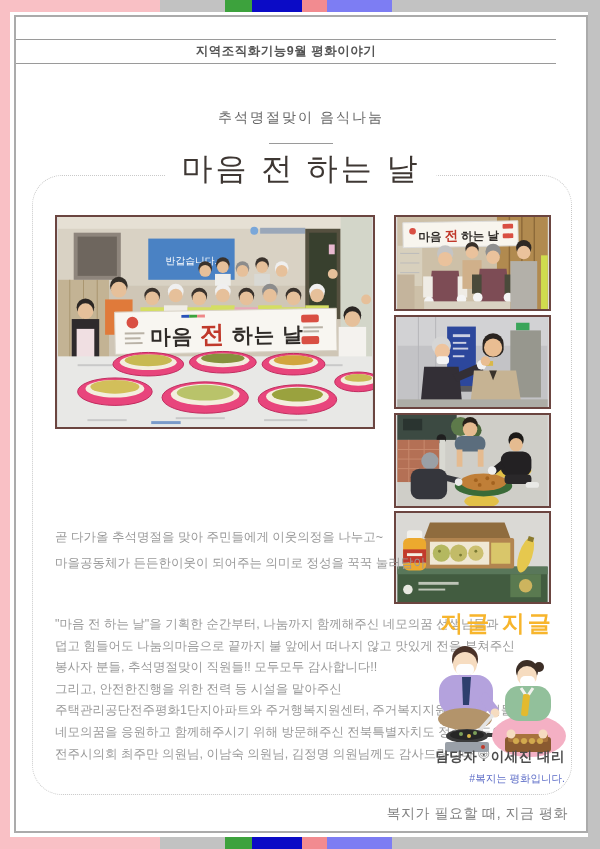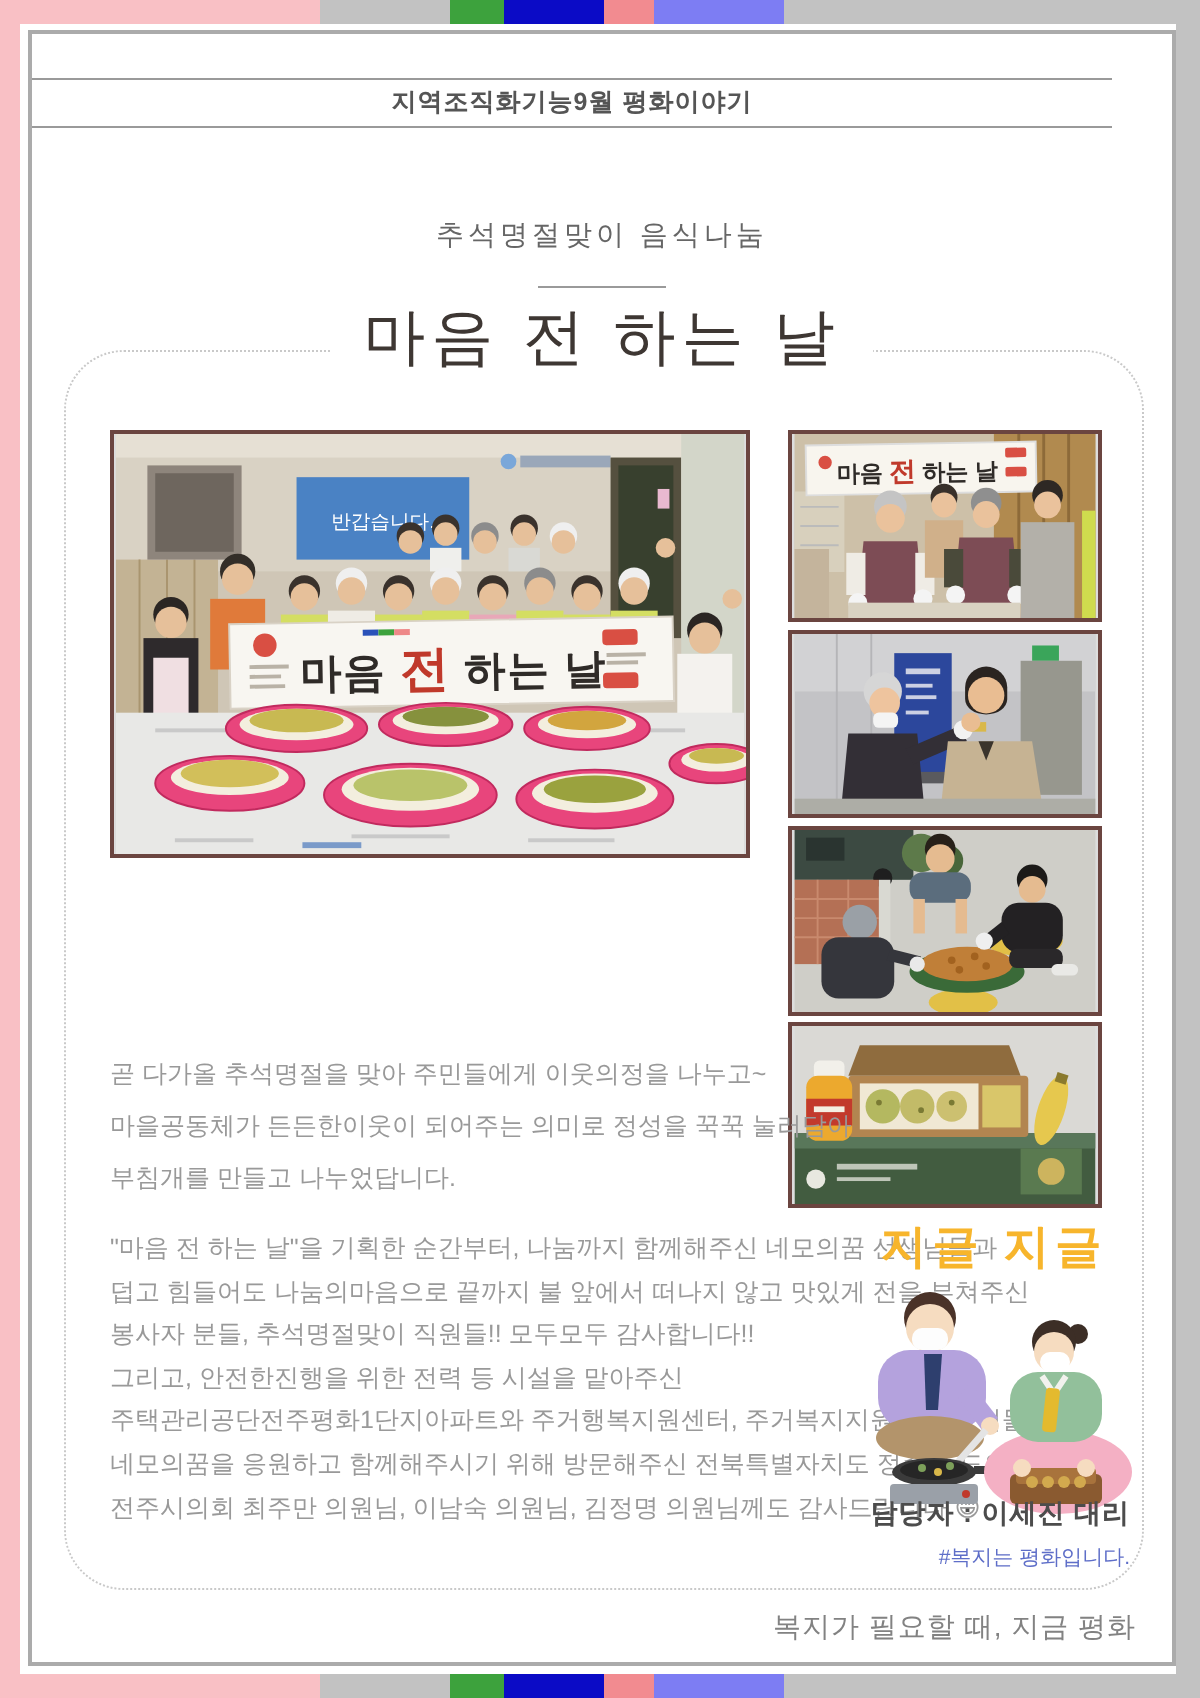--- a/index.html
+++ b/index.html
@@ -463,21 +463,20 @@
           <g transform="rotate(18 134 44)">
             <ellipse cx="134" cy="44" rx="7" ry="19" fill="#e6c84e"></ellipse>
             <rect x="131" y="24" width="6" height="5" fill="#8a7a2e"></rect>
           </g>
         </svg>
       </figure>
 
       <div class="para p2">
         <div class="tline">곧 다가올 추석명절을 맞아 주민들에게 이웃의정을 나누고~</div>
         <div class="tline">마을공동체가 든든한이웃이 되어주는 의미로 정성을 꾹꾹 눌러담아</div>
-        <div class="tline">부침개를 만들고 나누었답니다.</div>
       </div>
       <div class="para p3">
         <div class="tline">"마음 전 하는 날"을 기획한 순간부터, 나눔까지 함께해주신 네모의꿈 선생님들과</div>
         <div class="tline">덥고 힘들어도 나눔의마음으로 끝까지 불 앞에서 떠나지 않고 맛있게 전을 부쳐주신</div>
         <div class="tline">봉사자 분들, 추석명절맞이 직원들!! 모두모두 감사합니다!!</div>
         <div class="tline">그리고, 안전한진행을 위한 전력 등 시설을 맡아주신</div>
         <div class="tline">주택관리공단전주평화1단지아파트와 주거행복지원센터, 주거복지지원단 선생님들.</div>
         <div class="tline">네모의꿈을 응원하고 함께해주시기 위해 방문해주신 전북특별자치도 정종복 도의원님과</div>
         <div class="tline">전주시의회 최주만 의원님, 이남숙 의원님, 김정명 의원님께도 감사드립니다 😄</div>
       </div>

